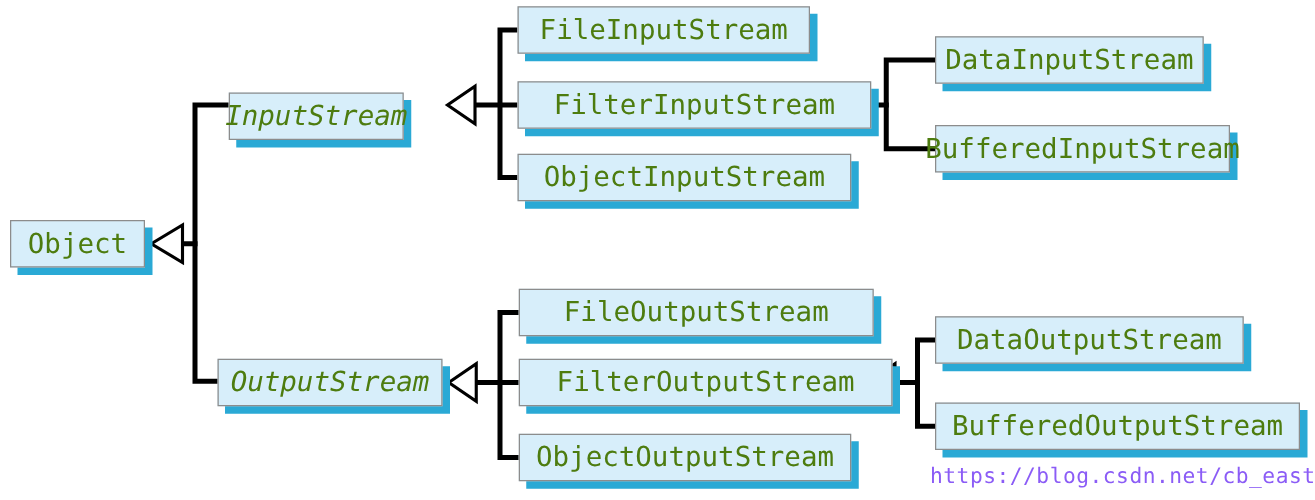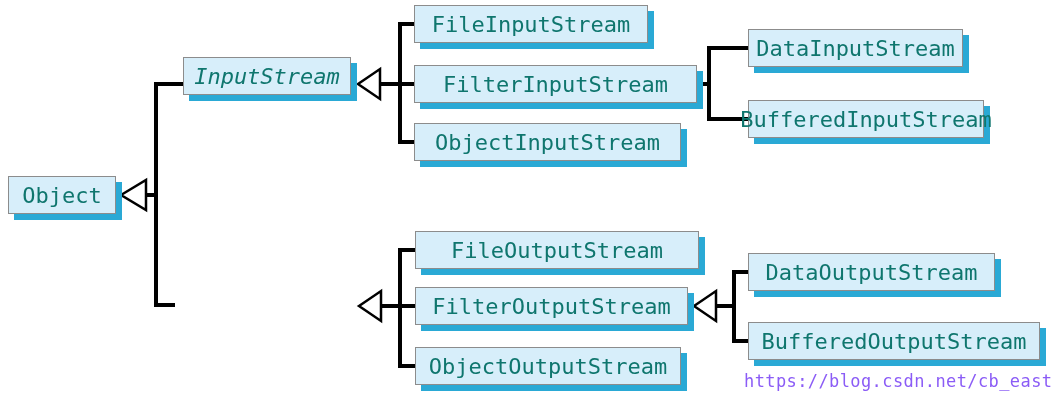--- a/index.html
+++ b/index.html
@@ -20,37 +20,37 @@
     position: absolute;
     height: 38px;
     box-sizing: border-box;
     background: #d7eefa;
     border: 1px solid #8c8c8c;
     box-shadow: 6px 6px 0 0 #2aa9d5;
     display: flex;
     align-items: center;
     justify-content: center;
     font-size: 22px;
-    color: #0f766e;
+    color: #4d7c0f;
     white-space: nowrap;
     letter-spacing: 0px;
   }
   .box.abstract { font-style: italic; }
 
   
   #b-object            { left: 8px;   top: 176px; width: 108px; text-align: center; }
-  #b-inputstream       { left: 183px; top: 57px;  width: 168px; }
+  #b-inputstream       { left: 183px; top: 74px;  width: 140px; }
   #b-outputstream      { left: 174px; top: 287px; width: 180px; }
   #b-fileinput         { left: 414px; top: 5px;   width: 234px; }
   #b-filterinput       { left: 414px; top: 65px;  width: 283px; }
   #b-objectinput       { left: 414px; top: 123px; width: 267px; }
   #b-datainput         { left: 748px; top: 29px;  width: 215px; }
   #b-bufferedinput     { left: 748px; top: 100px; width: 236px; }
   #b-fileoutput        { left: 415px; top: 231px; width: 284px; }
-  #b-filteroutput      { left: 415px; top: 287px; width: 273px; }
+  #b-filteroutput      { left: 415px; top: 287px; width: 299px; }
   #b-objectoutput      { left: 415px; top: 347px; width: 266px; }
   #b-dataoutput        { left: 748px; top: 253px; width: 247px; }
   #b-bufferedoutput    { left: 748px; top: 322px; width: 292px; }
 
   #watermark {
     position: absolute;
     left: 744px;
     top: 371px;
     font-size: 17px;
     letter-spacing: 0.4px;
@@ -94,20 +94,21 @@
       <path d="M748,272 L734,272 L734,341 L748,341"></path>
       <path d="M715,306 L736,306"></path>
     </g>
     <polygon points="694,306 716,291 716,321" fill="#ffffff" stroke="#000000" stroke-width="2.5"></polygon>
   </svg>
 
   <div class="box" id="b-object">Object</div>
 
   <div class="box abstract" id="b-inputstream">InputStream</div>
 
+  <div class="box abstract" id="b-outputstream">OutputStream</div>
 
   <div class="box" id="b-fileinput">FileInputStream</div>
 
   <div class="box" id="b-filterinput">FilterInputStream</div>
 
   <div class="box" id="b-objectinput">ObjectInputStream</div>
 
   <div class="box" id="b-datainput">DataInputStream</div>
 
   <div class="box" id="b-bufferedinput">BufferedInputStream</div>

